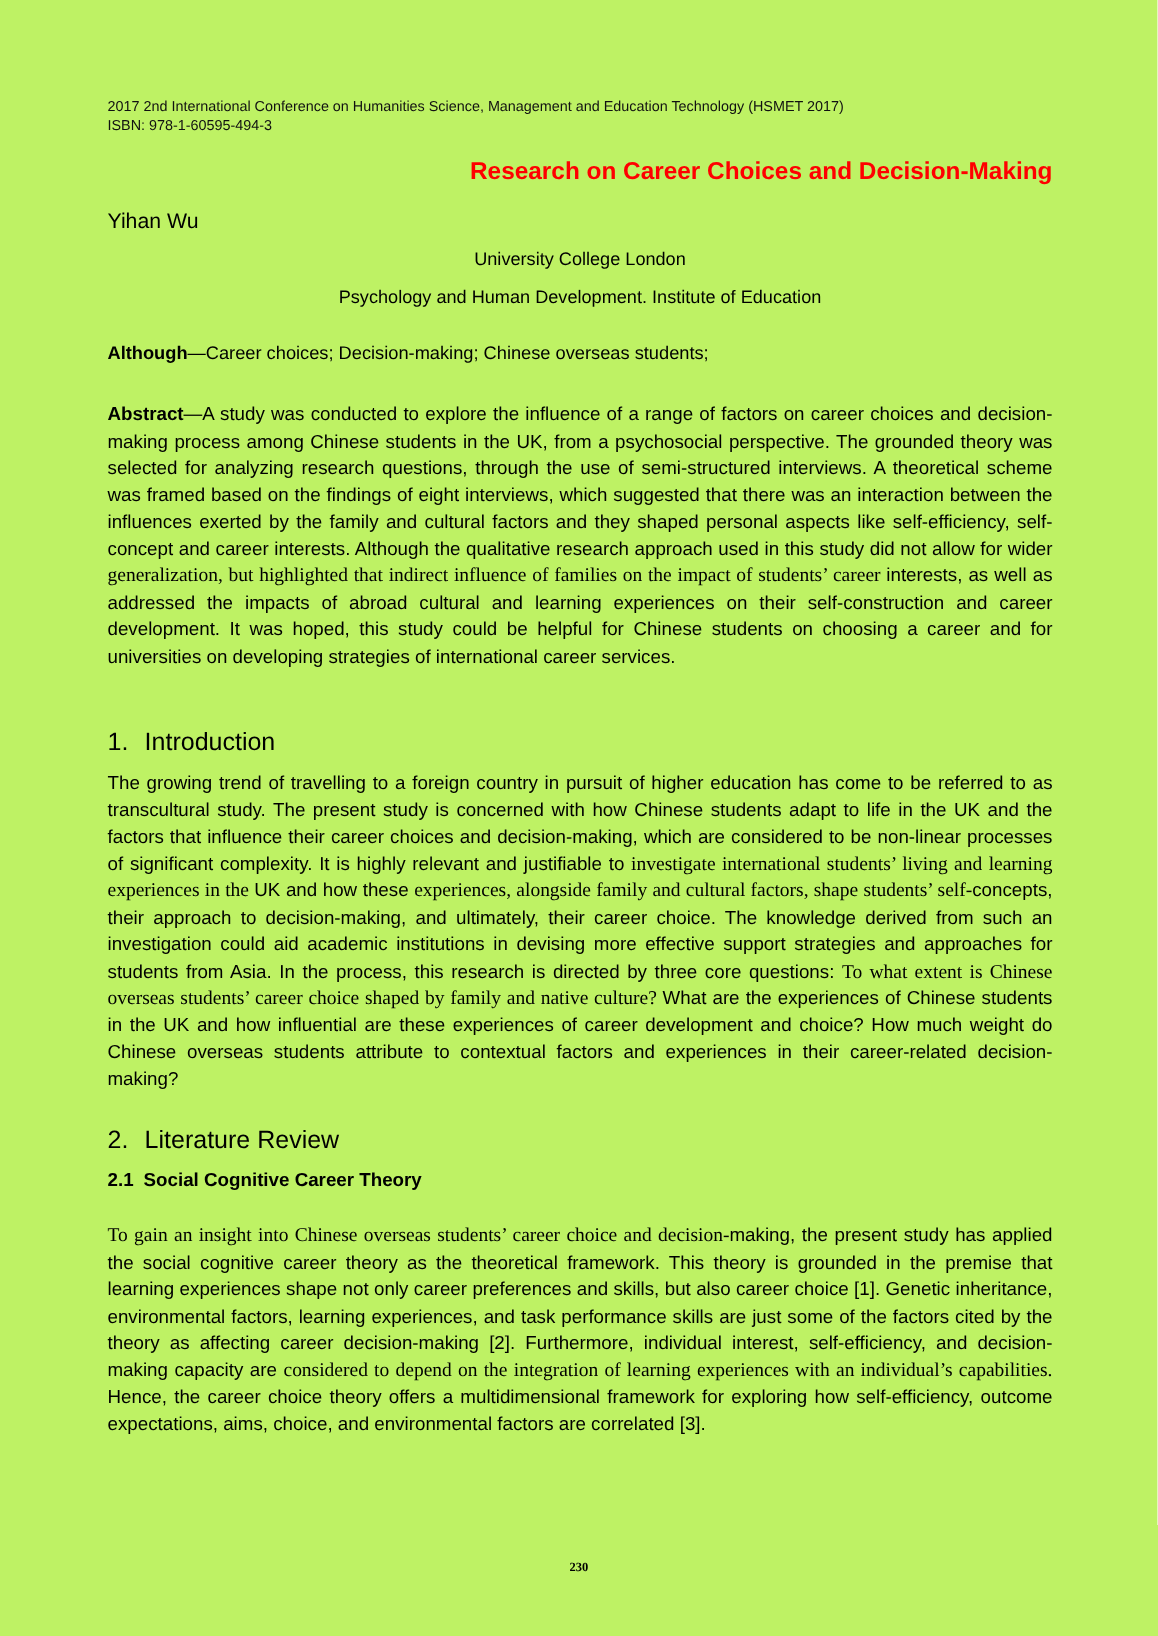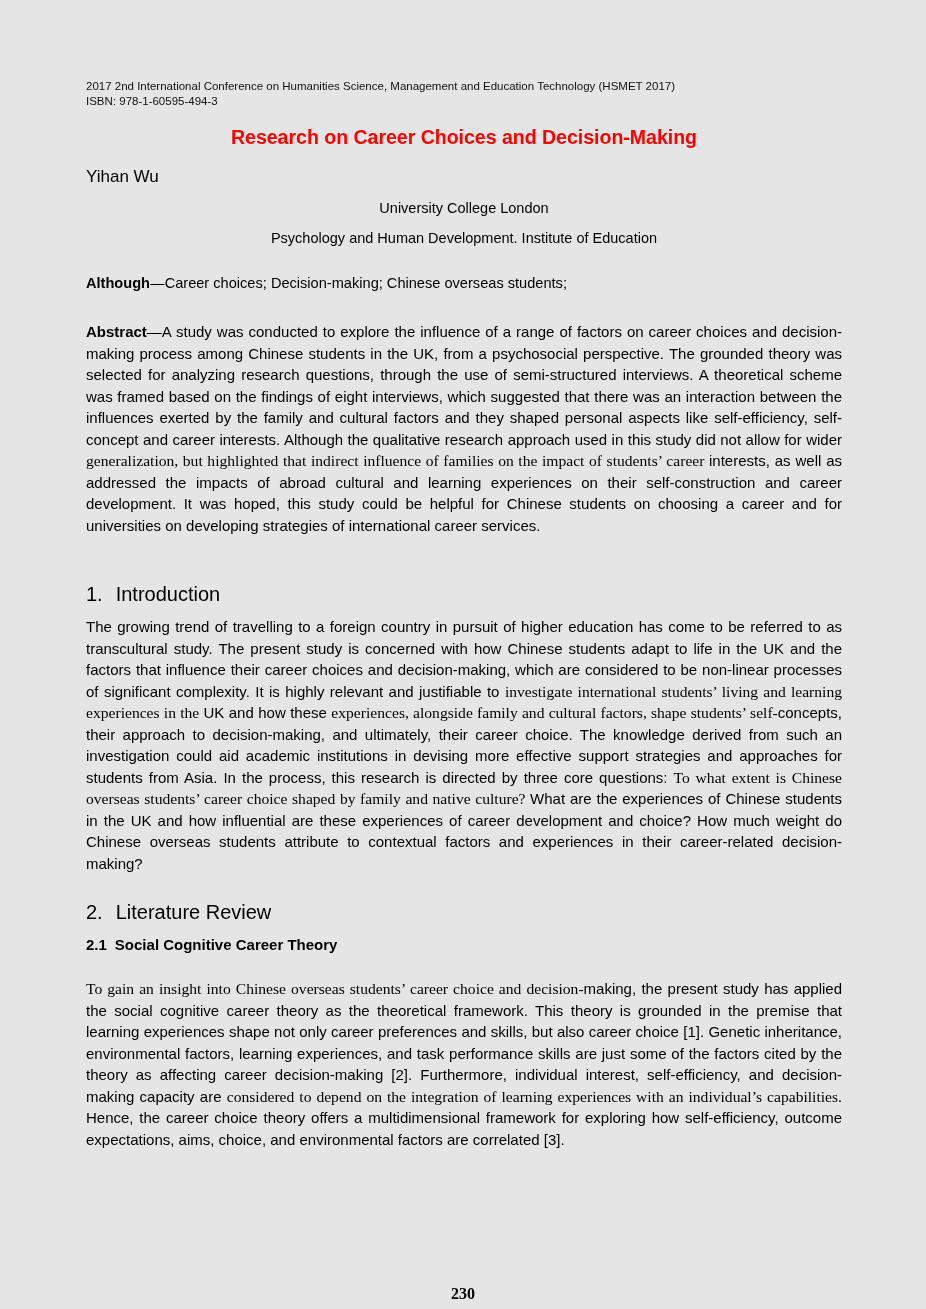--- a/index.html
+++ b/index.html
@@ -1,34 +1,34 @@
 <!DOCTYPE html>
 <html><head>
 <meta charset="utf-8">
 <style>
   * { margin: 0; padding: 0; box-sizing: border-box; }
   html, body { background: #ffffff; }
   .page {
     position: relative;
     width: 926px;
     height: 1309px;
-    background: #e5e5e5;
+    background: #bef264;
     color: #000000;
     font-family: "Liberation Sans", sans-serif;
     padding: 79px 84px 0 86px;
     overflow: hidden;
   }
   .conf-header {
     font-size: 11.5px;
     line-height: 15px;
     color: #111111;
   }
   .paper-title {
     margin-top: 15px;
-    text-align: center;
+    text-align: right;
     color: #ff0000;
     font-weight: bold;
     font-size: 19.5px;
     line-height: 26px;
   }
   .author {
     margin-top: 15px;
     text-align: left;
     font-size: 17px;
     line-height: 23px;
@@ -68,25 +68,25 @@
     font-weight: bold;
     font-size: 15px;
     line-height: 21px;
   }
   .subsec-heading .sec-num { display: inline-block; margin-right: 8px; }
   .body-para { margin-top: 10px; }
   .body-para.lit { margin-top: 23px; }
   .page-footer {
     position: absolute;
     left: 0; right: 0;
-    top: 1285px;
+    top: 1249px;
     text-align: center;
     font-family: "Liberation Serif", serif;
     font-weight: bold;
-    font-size: 16px;
+    font-size: 10px;
   }
 </style>
 </head>
 <body>
 
 <div class="page">
 
   <div class="conf-header">
     <div>2017 2nd International Conference on Humanities Science, Management and Education Technology (HSMET 2017)</div>
     <div>ISBN: 978-1-60595-494-3</div>

